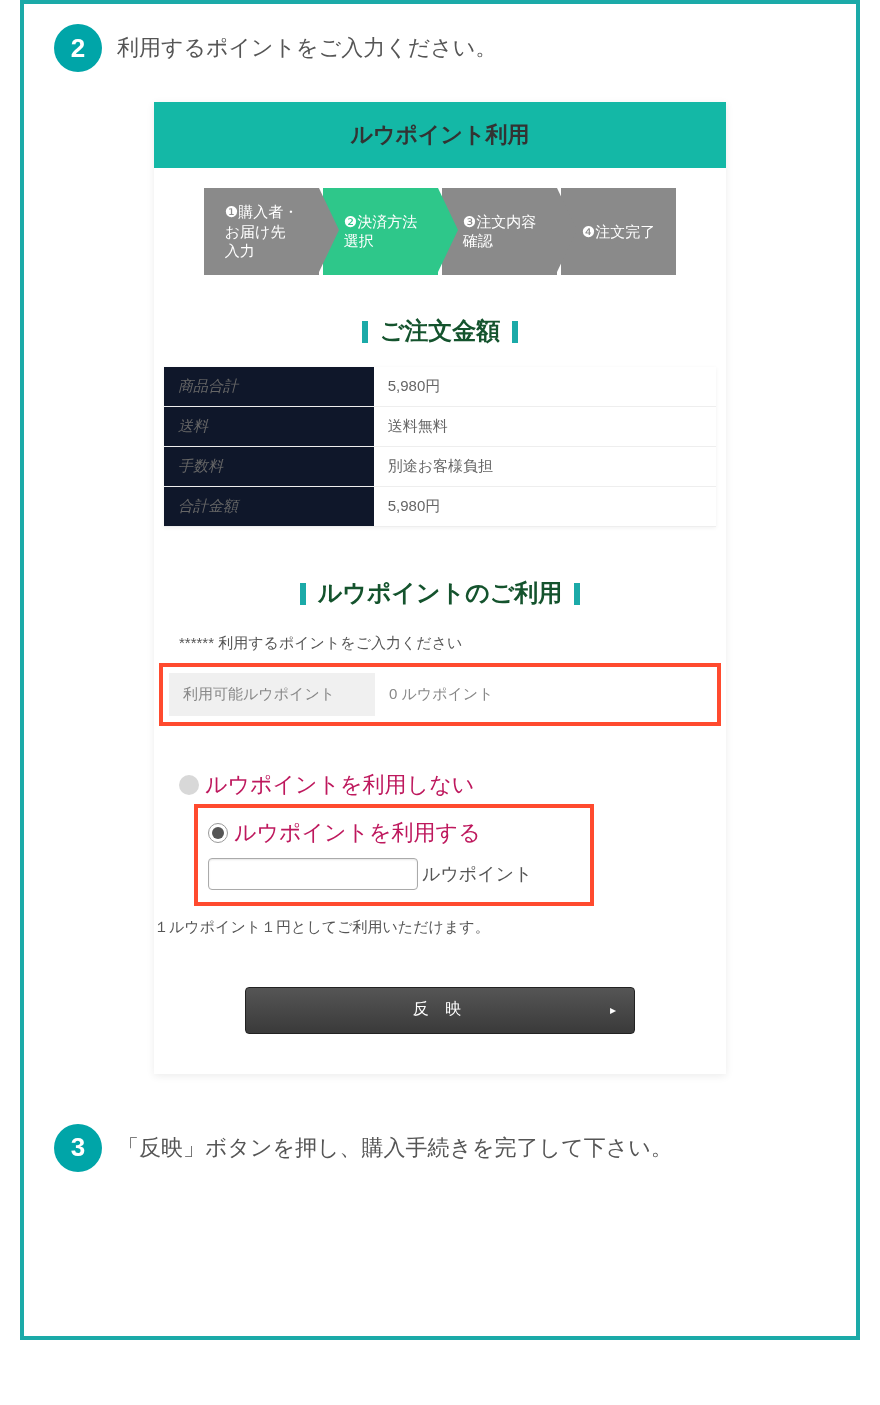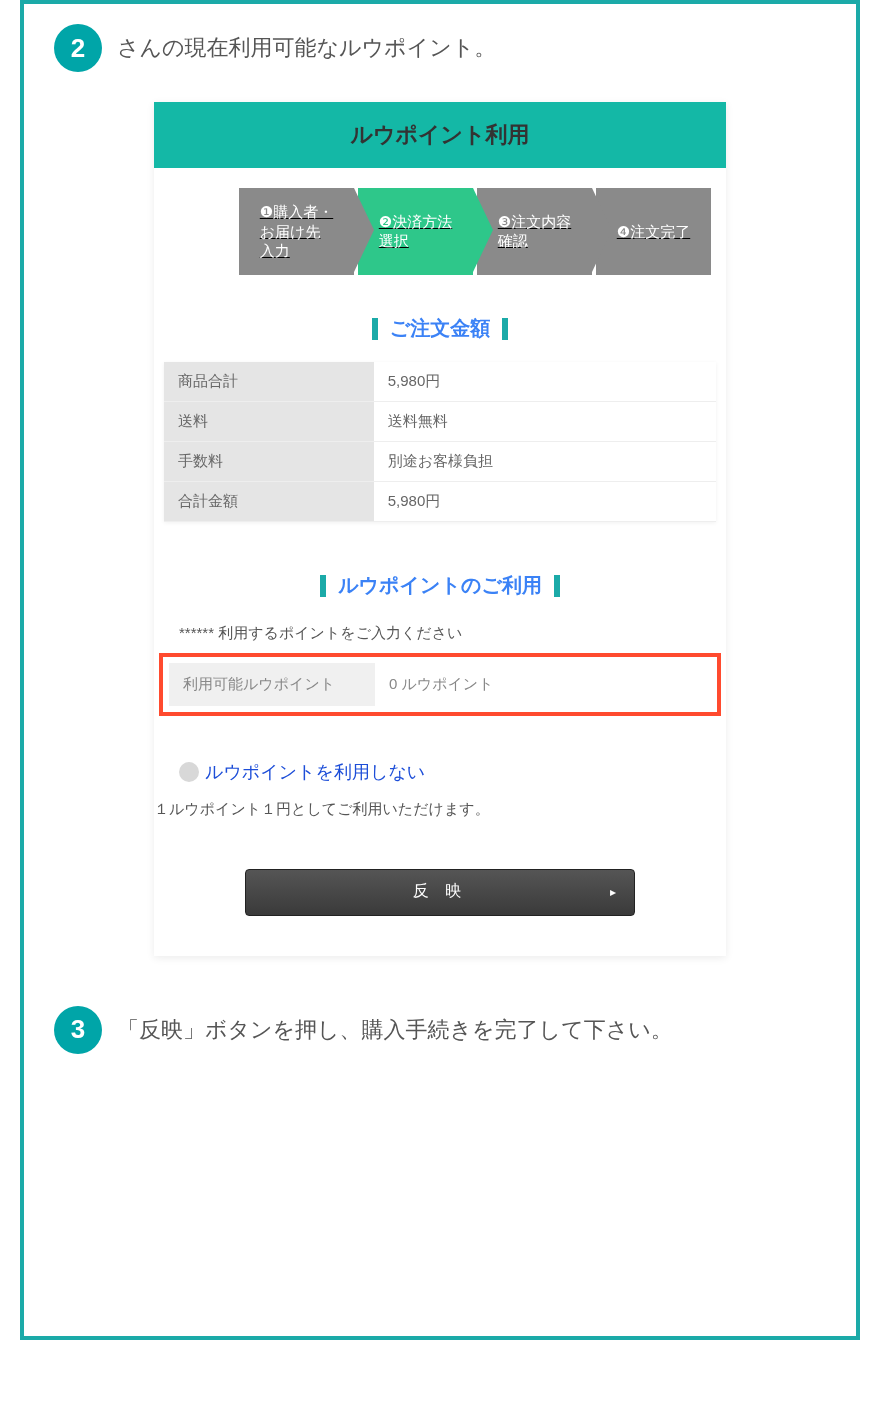--- a/index.html
+++ b/index.html
@@ -50,22 +50,21 @@
       padding: 18px;
       text-align: center;
       font-size: 22px;
       font-weight: bold;
       color: #333;
     }
     .breadcrumb-steps {
       display: flex;
       gap: 4px;
       padding: 20px 15px;
-      justify-content: flex-end;
-      text-decoration: underline;
+      justify-content: center;
     }
     .bc-step {
       background: #8a8a8a;
       color: #fff;
       padding: 14px 10px;
       font-size: 15px;
       line-height: 1.3;
       position: relative;
       width: 115px;
       display: flex;
@@ -94,22 +93,22 @@
     .bc-num {
       display: inline;
     }
     .instruction-text {
       font-size: 15px;
       color: #555;
       padding: 30px 20px 10px;
     }
     .section-title {
       text-align: center;
-      font-size: 20px;
-      color: #3b82f6;
+      font-size: 24px;
+      color: #14532d;
       font-weight: bold;
       padding: 20px 0 10px;
     }
     .section-title::before,
     .section-title::after {
       content: "";
       display: inline-block;
       width: 6px;
       height: 22px;
       background: #1baaa8;
@@ -122,22 +121,23 @@
       border-collapse: collapse;
       box-shadow: 0 1px 4px rgba(0,0,0,0.06);
     }
     .order-table td {
       padding: 10px 14px;
       font-size: 15px;
       color: #666;
       border-bottom: 1px solid #eee;
     }
     .order-table td:first-child {
-      background: #e5e5e5;
+      background: #0f172a;
       width: 38%;
+      font-style: italic;
     }
     .sub-text {
       font-size: 15px;
       color: #555;
       padding: 15px 25px 10px;
     }
     .highlight-box {
       border: 4px solid #ff4a2e;
       margin: 0 5px 10px;
       padding: 6px;
@@ -155,22 +155,22 @@
       background: #f0f0f0;
       width: 38%;
     }
     .radio-section {
       padding: 30px 25px 0;
     }
     .radio-row {
       display: flex;
       align-items: center;
       gap: 6px;
-      font-size: 18px;
-      color: #1d4ed8;
+      font-size: 22px;
+      color: #be185d;
       padding: 4px 0;
     }
     .radio-circle {
       width: 20px;
       height: 20px;
       border-radius: 50%;
       background: #d8d8d8;
       display: inline-block;
       flex-shrink: 0;
     }
@@ -248,21 +248,21 @@
       margin-top: 40px;
     }
   </style>
 </head>
 <body>
 
 <div class="outer-frame">
 
   <div class="step-header">
     <div class="step-circle">2</div>
-    <div class="step-text">さんの現在利用可能なルウポイント。</div>
+    <div class="step-text">利用するポイントをご入力ください。</div>
   </div>
 
   <div class="inner-card">
     <div class="card-title-bar">ルウポイント利用</div>
 
     <div class="breadcrumb-steps">
       <div class="bc-step">
         <span><span class="bc-num">❶</span><span style="white-space:pre-line;">購入者・
 お届け先
 入力</span></span>
@@ -317,20 +317,30 @@
         </tr>
       </tbody>
         </table>
     </div>
 
     <div class="radio-section">
       <div class="radio-row">
         <span class="radio-circle"></span>
         <span>ルウポイントを利用しない</span>
       </div>
+      <div class="highlight-box-2">
+        <div class="radio-row">
+          <span class="radio-circle checked"></span>
+          <span>ルウポイントを利用する</span>
+        </div>
+        <div class="point-input-row">
+          <input type="text" class="point-input" style="">
+          <span class="point-unit">ルウポイント</span>
+        </div>
+      </div>
     </div>
 
     <div class="note-text">１ルウポイント１円としてご利用いただけます。</div>
 
     <div class="apply-button">反 映</div>
   </div>
 
   <div class="step-header step3-section">
     <div class="step-circle">3</div>
     <div class="step-text">「反映」ボタンを押し、購入手続きを完了して下さい。</div>

